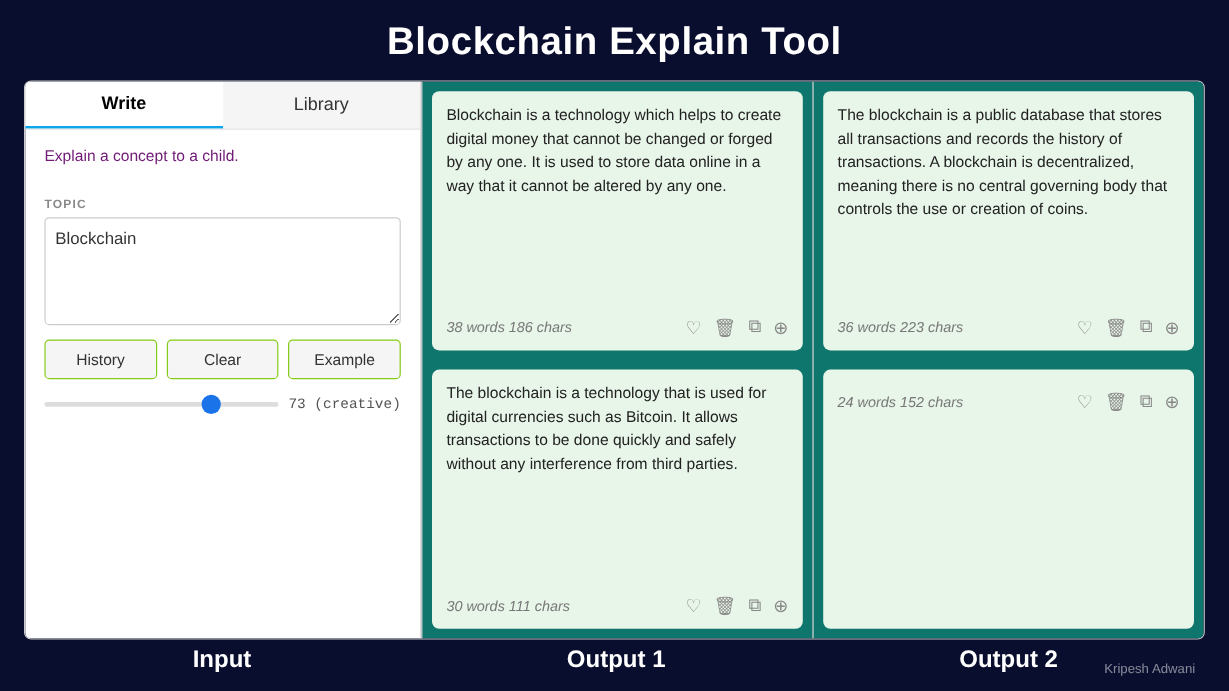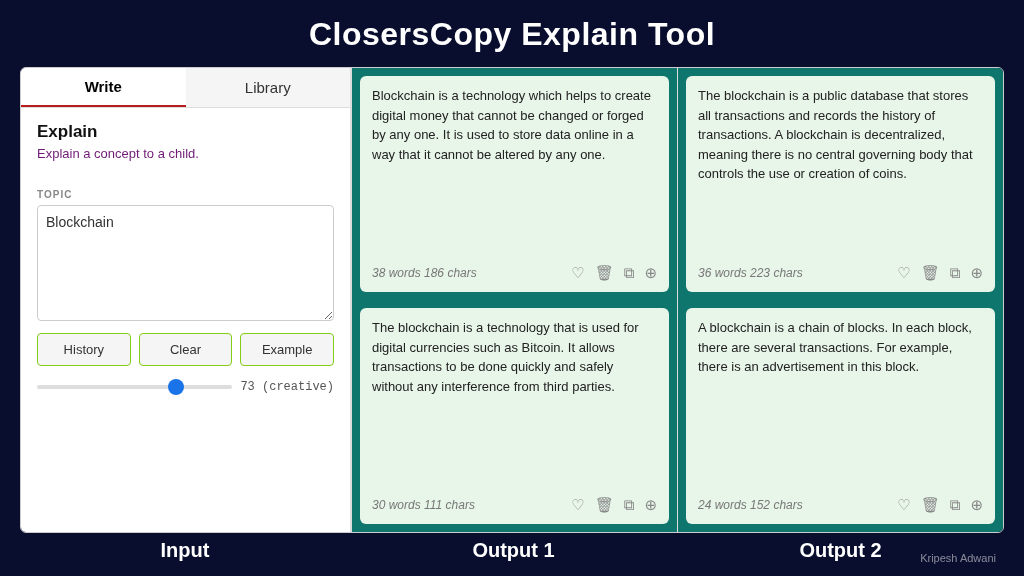--- a/index.html
+++ b/index.html
@@ -42,21 +42,21 @@
       padding: 10px 0;
       font-size: 15px;
       color: #333;
       cursor: pointer;
       background: #f5f5f5;
       border: none;
     }
     .tab.active {
       background: #ffffff;
       font-weight: bold;
-      border-bottom: 2px solid #b91c1c;
+      border-bottom: 2px solid #0ea5e9;
       color: #000;
     }
     .input-body {
       padding: 14px 16px;
       display: flex;
       flex-direction: column;
       flex: 1;
     }
     .explain-title {
       font-size: 17px;
@@ -72,21 +72,21 @@
     .topic-label {
       font-size: 10px;
       font-weight: bold;
       color: #888;
       letter-spacing: 1px;
       margin-bottom: 5px;
       text-transform: uppercase;
     }
     .topic-textarea {
       width: 100%;
-      height: 116px;
+      height: 90px;
       border: 1px solid #ccc;
       border-radius: 4px;
       padding: 8px;
       font-size: 14px;
       color: #333;
       resize: vertical;
       outline: none;
       font-family: Arial, sans-serif;
     }
     .btn-row {
@@ -203,33 +203,32 @@
       width: 100%;
       flex: 1;
       border-radius: 6px;
       overflow: hidden;
       border: 1px solid #ccc;
     }
   </style>
 </head>
 <body>
 
-<h1 class="page-title">ClosersCopy Explain Tool</h1>
+<h1 class="page-title">Blockchain Explain Tool</h1>
 
 <div style="display:flex; width:100%; flex:1; flex-direction:column;">
   <div class="panels-container">
 
     <div class="left-col" style="display:flex;flex-direction:column;">
       <div class="input-panel" style="flex:1;">
         <div class="tab-bar">
           <button class="tab active">Write</button>
           <button class="tab">Library</button>
         </div>
         <div class="input-body">
-          <div class="explain-title">Explain</div>
           <div class="explain-subtitle">Explain a concept to a child.</div>
           <div class="topic-label">TOPIC</div>
           <textarea class="topic-textarea" style="">Blockchain</textarea>
           <div class="btn-row">
             <button class="action-btn">History</button>
             <button class="action-btn">Clear</button>
             <button class="action-btn">Example</button>
           </div>
           <div class="slider-row">
             <input type="range" class="slider" value="73" min="0" max="100" style="">
@@ -273,21 +272,20 @@
           <span class="meta-stats">36 words  223 chars</span>
           <div class="meta-icons">
             <span class="meta-icon">♡</span>
             <span class="meta-icon">🗑</span>
             <span class="meta-icon">⧉</span>
             <span class="meta-icon">⊕</span>
           </div>
         </div>
       </div>
       <div class="output-card">
-        <div class="output-text">A blockchain is a chain of blocks. In each block, there are several transactions. For example, there is an advertisement in this block.</div>
         <div class="output-meta">
           <span class="meta-stats">24 words  152 chars</span>
           <div class="meta-icons">
             <span class="meta-icon">♡</span>
             <span class="meta-icon">🗑</span>
             <span class="meta-icon">⧉</span>
             <span class="meta-icon">⊕</span>
           </div>
         </div>
       </div>

